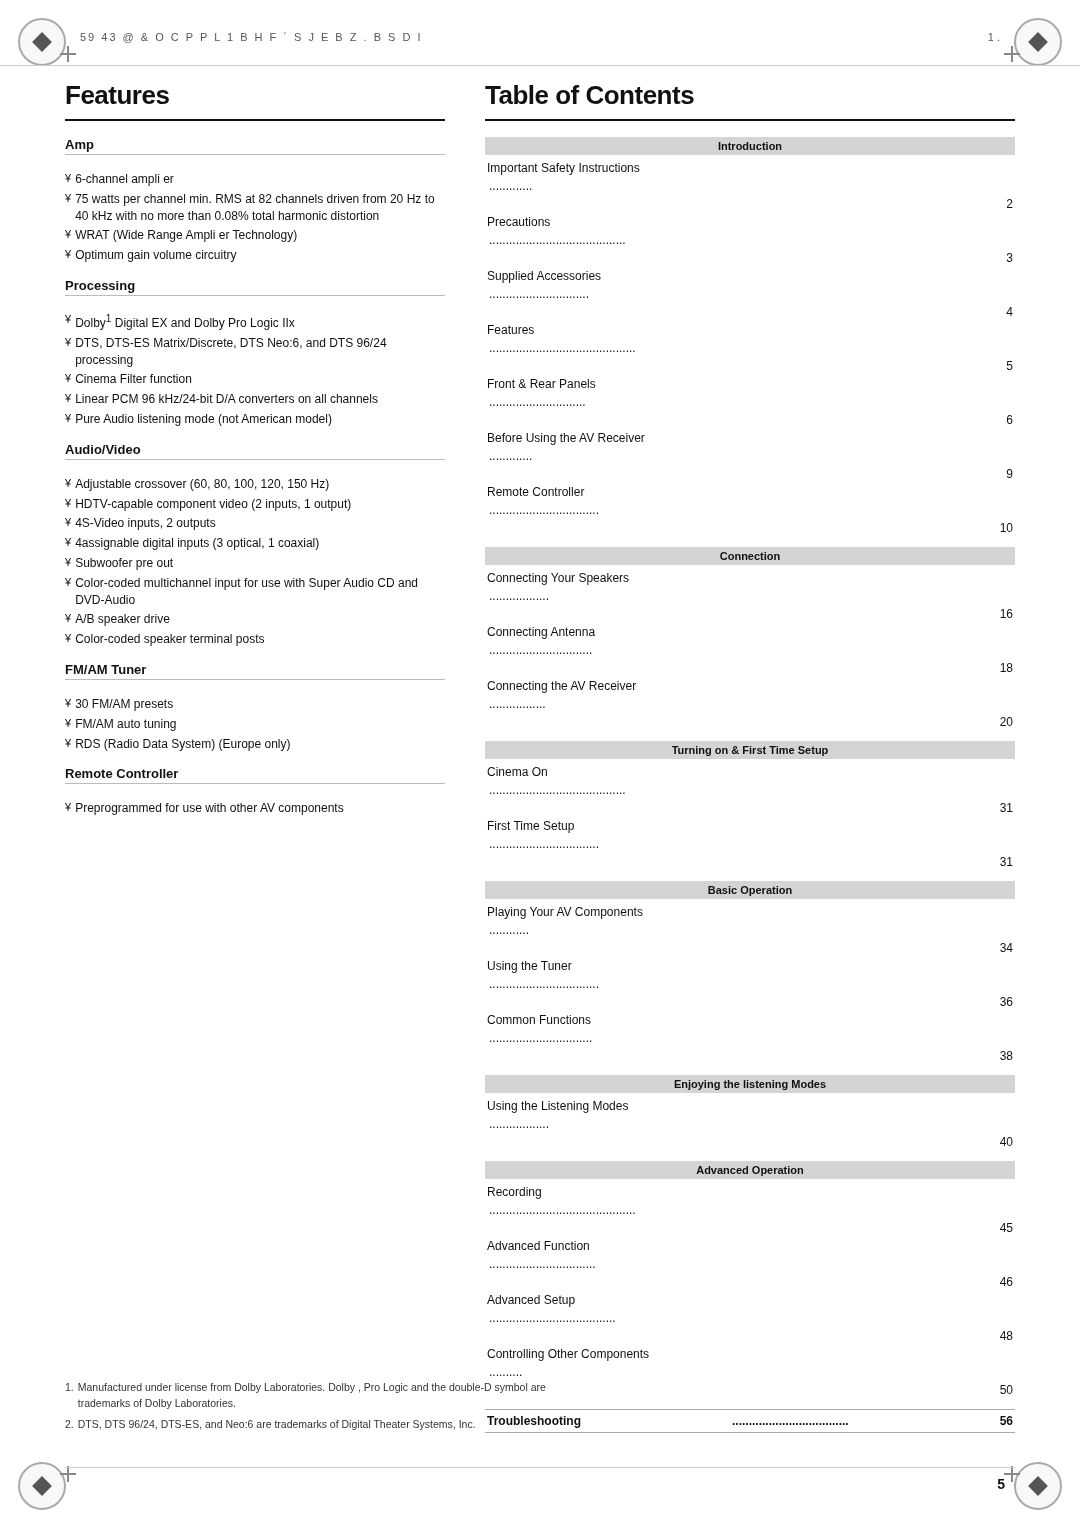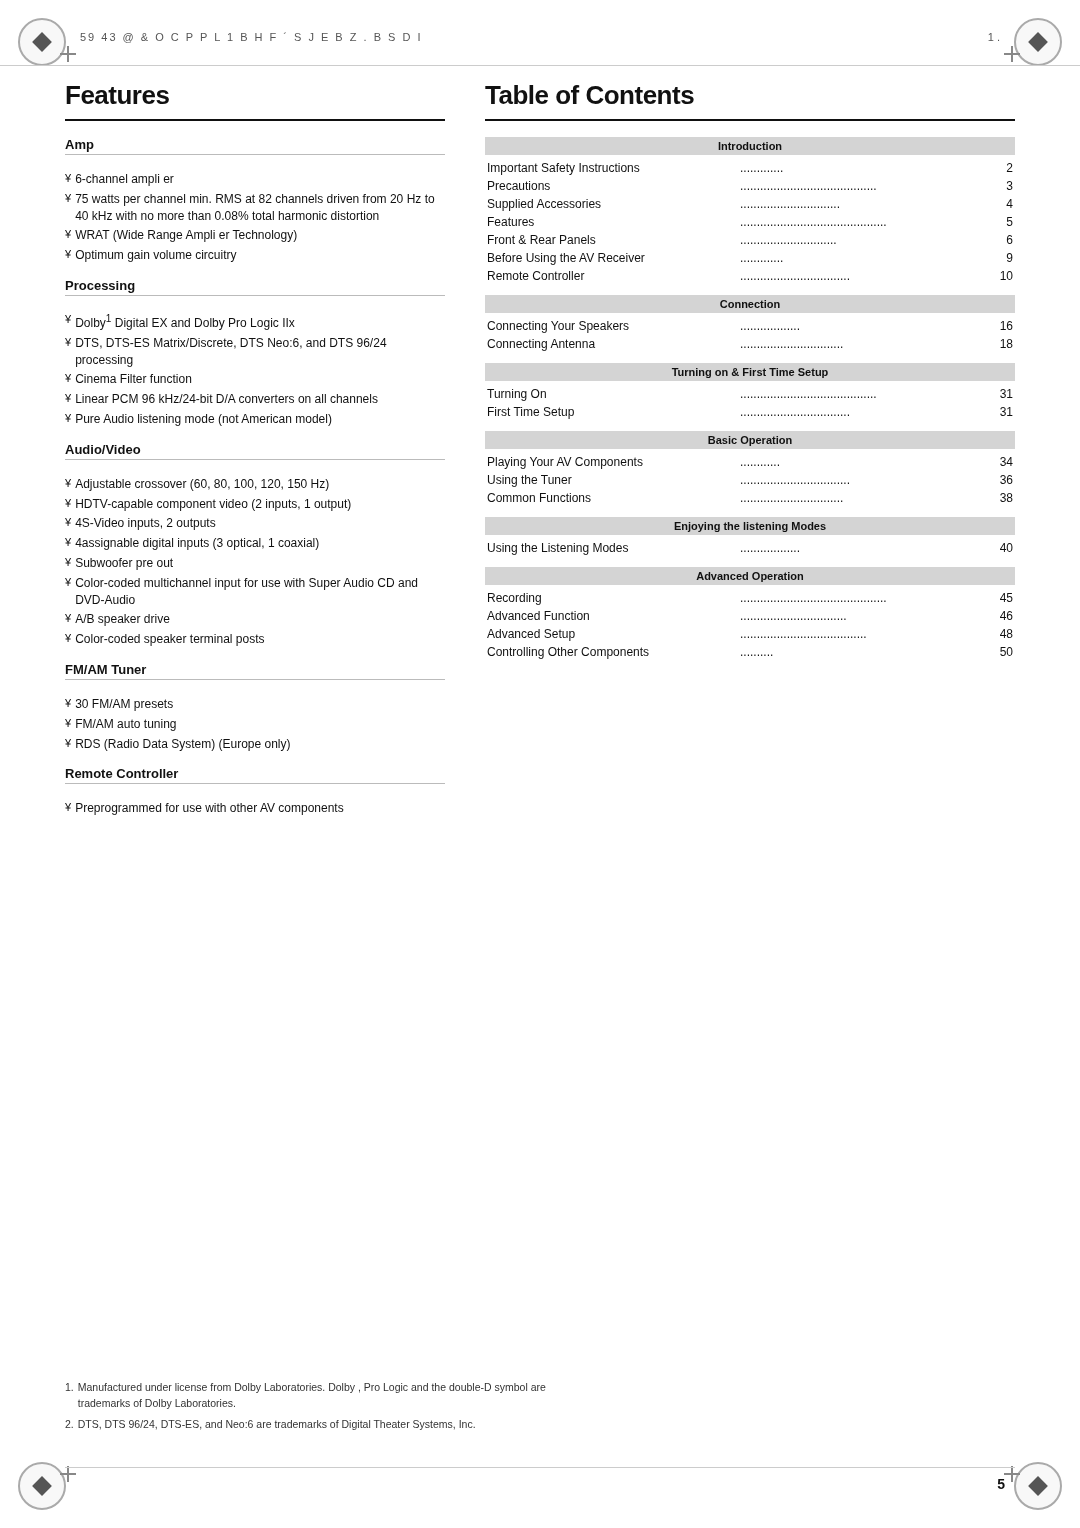--- a/index.html
+++ b/index.html
@@ -170,20 +170,21 @@
       margin-bottom: 4px;
       text-align: center;
     }
 
     .toc-item {
       display: flex;
       justify-content: space-between;
       font-size: 12px;
       line-height: 1.5;
       padding: 0 2px;
+      flex-direction: column;
     }
 
     .toc-item-label {
       flex: 1;
     }
 
     .toc-item-dots {
       flex: 1;
       overflow: hidden;
       white-space: nowrap;
@@ -435,26 +436,31 @@
       <div class="toc-item">
         <span class="toc-item-label">Connecting Your Speakers</span>
         <span class="toc-item-dots">..................</span>
         <span class="toc-item-page">16</span>
       </div>
       <div class="toc-item">
         <span class="toc-item-label">Connecting Antenna </span>
         <span class="toc-item-dots">...............................</span>
         <span class="toc-item-page">18</span>
       </div>
+      <div class="toc-item">
+        <span class="toc-item-label">Connecting the AV Receiver</span>
+        <span class="toc-item-dots">.................</span>
+        <span class="toc-item-page">20</span>
+      </div>
     </div>
 
     <div class="toc-section">
       <div class="toc-section-header">Turning on &amp; First Time Setup</div>
       <div class="toc-item">
-        <span class="toc-item-label">Turning On </span>
+        <span class="toc-item-label">Cinema On </span>
         <span class="toc-item-dots">.........................................</span>
         <span class="toc-item-page">31</span>
       </div>
       <div class="toc-item">
         <span class="toc-item-label">First Time Setup </span>
         <span class="toc-item-dots">.................................</span>
         <span class="toc-item-page">31</span>
       </div>
     </div>
 
@@ -503,20 +509,25 @@
         <span class="toc-item-dots">......................................</span>
         <span class="toc-item-page">48</span>
       </div>
       <div class="toc-item">
         <span class="toc-item-label">Controlling Other Components</span>
         <span class="toc-item-dots">..........</span>
         <span class="toc-item-page">50</span>
       </div>
     </div>
 
+    <div class="toc-trouble">
+      <span>Troubleshooting </span>
+      <span>...................................</span>
+      <span>56</span>
+    </div>
 
   </div>
 </div>
 
 <div class="bottom-border-line"></div>
 
 <div class="footnotes">
   <div class="footnote-item">
     <span class="footnote-num">1.</span>
     <span>Manufactured under license from Dolby Laboratories. Dolby ,  Pro Logic  and the double-D symbol are trademarks of Dolby Laboratories.</span>

